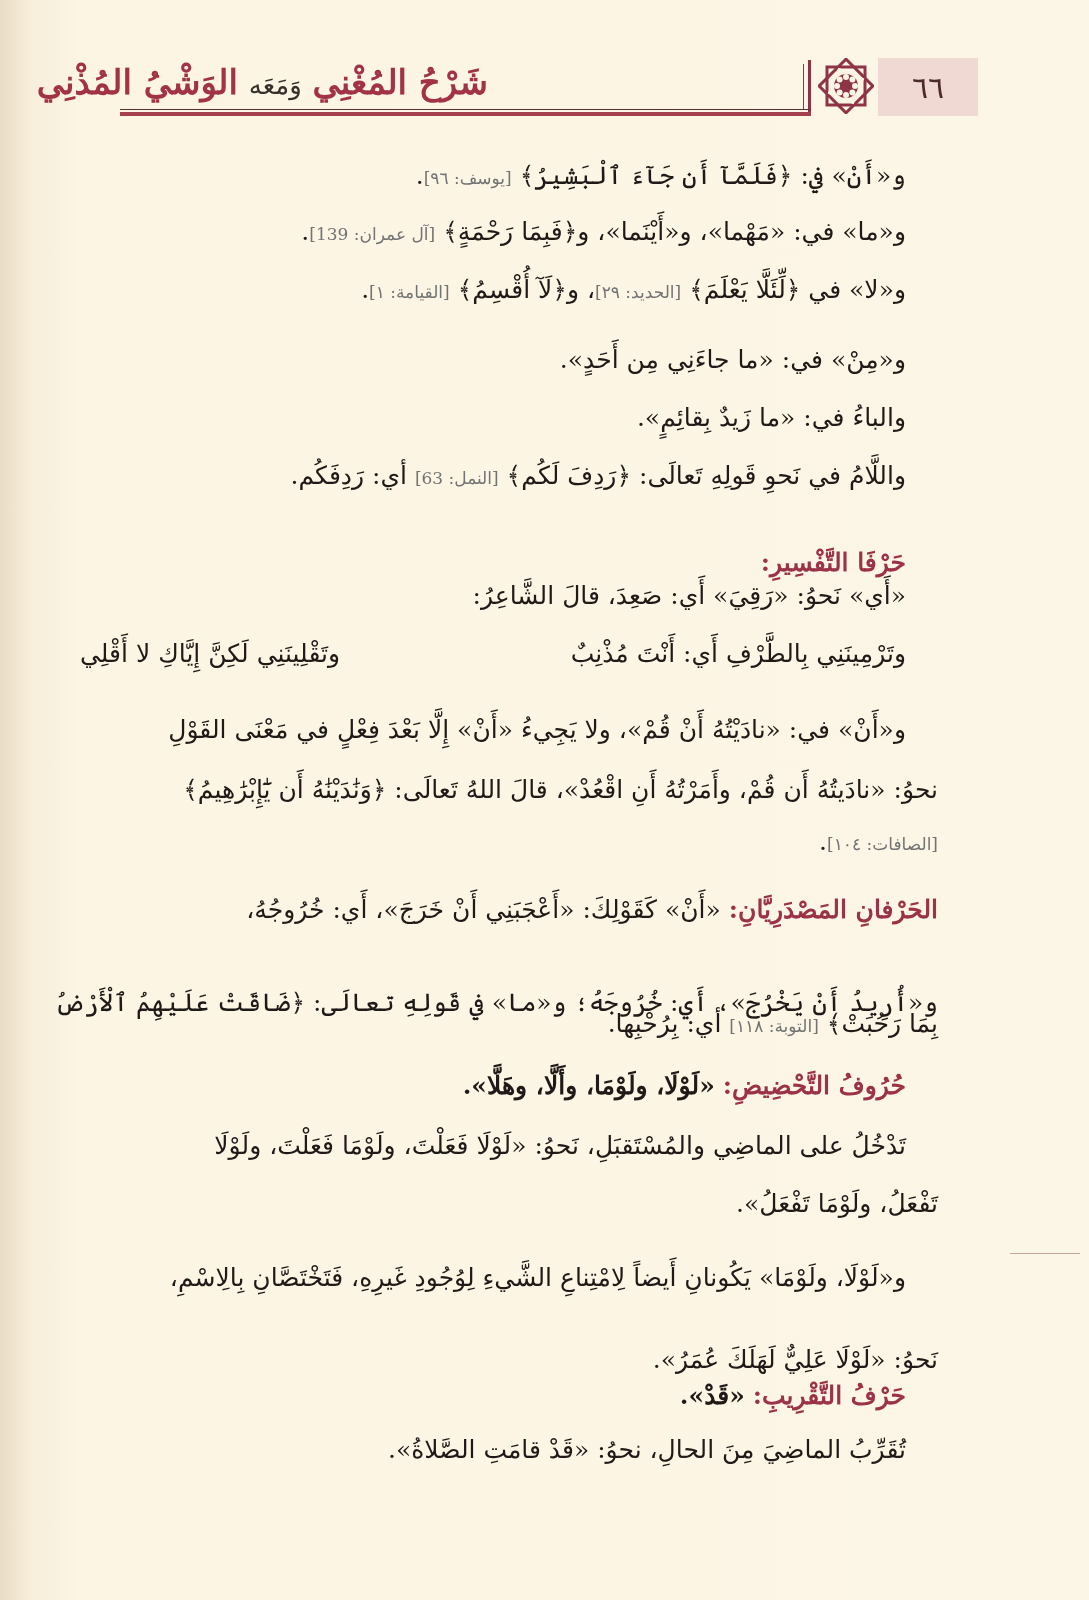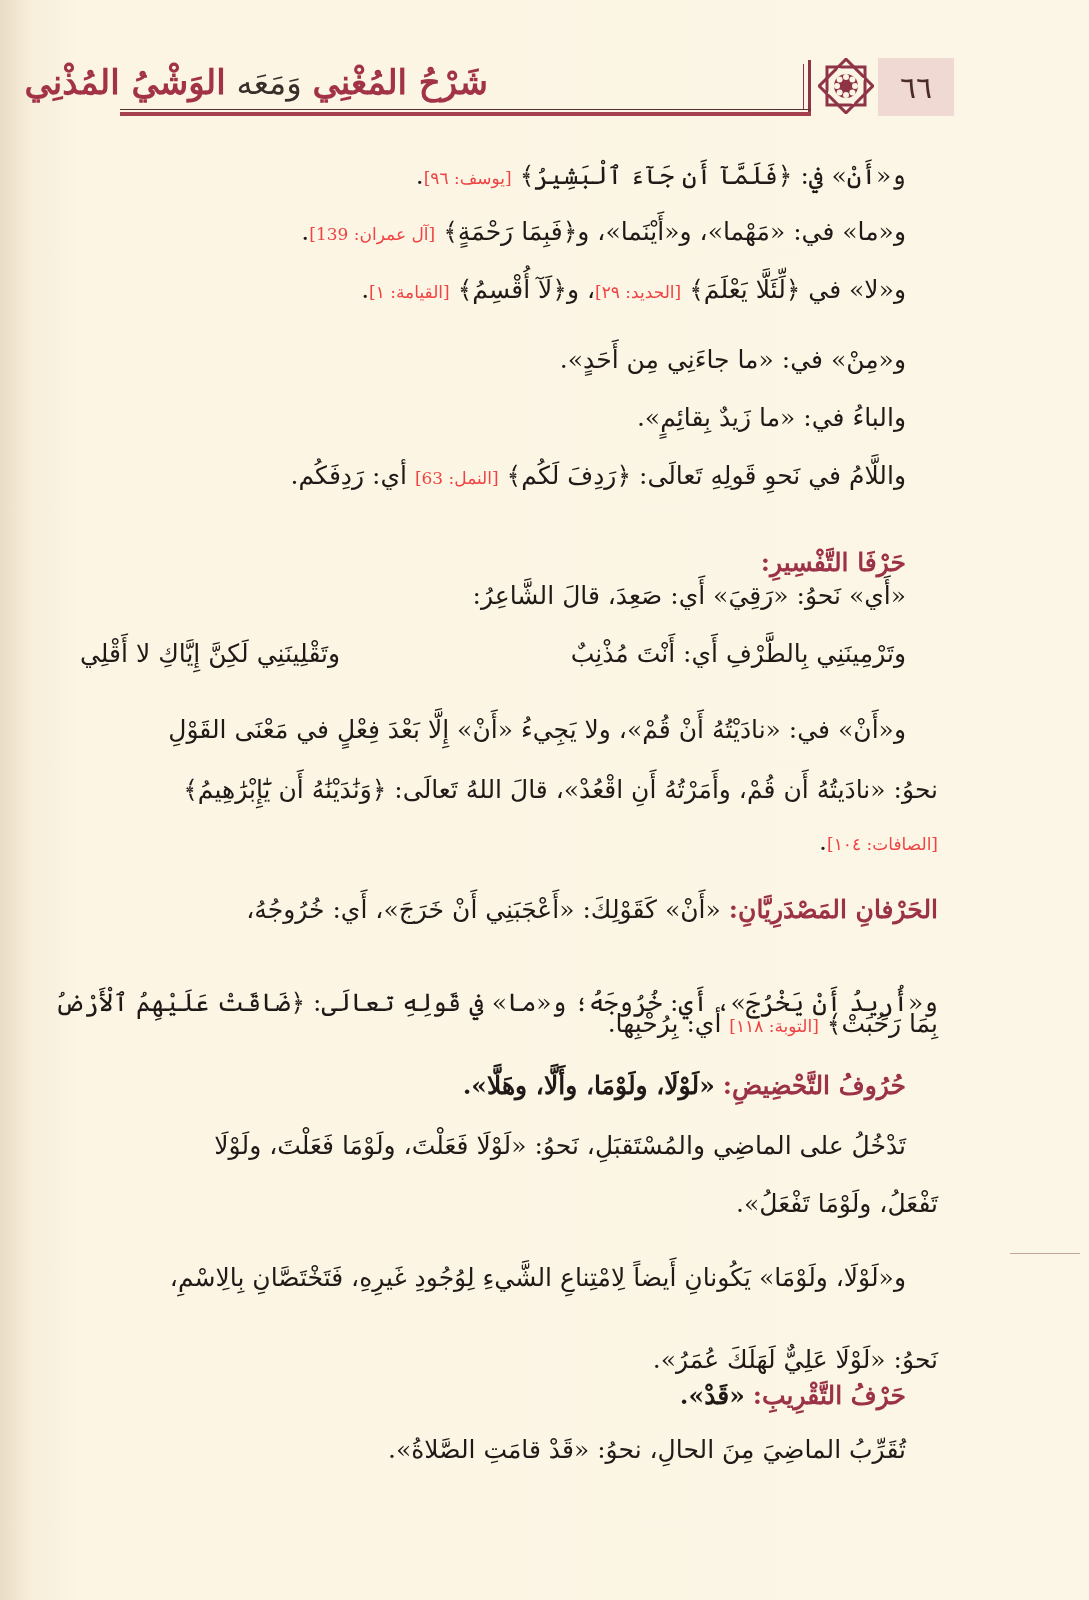--- a/index.html
+++ b/index.html
@@ -8,21 +8,21 @@
       background: linear-gradient(to right, #e9dcc6 0px, #f7eedb 30px, #fcf5e4 80px, #fcf6e6 100%);
       position: relative;
       font-family: "DejaVu Serif", "Liberation Serif", serif;
       color: #1f1a17;
     }
     .page { position: absolute; left: 0; top: 0; width: 1089px; height: 1600px; }
 
     
     .header { position: absolute; left: 0; top: 0; width: 1089px; height: 140px; }
     .page-num-box {
-      position: absolute; left: 878px; top: 58px; width: 76px; height: 58px;
+      position: absolute; left: 878px; top: 58px; width: 100px; height: 58px;
       background: #f1d9d3; display: flex; align-items: center; justify-content: center;
       font-family: "DejaVu Serif", serif; font-size: 30px; color: #4a2a2a;
     }
     .ornament { position: absolute; left: 818px; top: 58px; width: 56px; height: 56px; }
     .title-frame {
       position: absolute; left: 120px; top: 60px; width: 688px; height: 56px;
       border-right: 3px solid #8e3446;
     }
     .title-frame .line1 {
       position: absolute; left: 0; right: -3px; bottom: 6px; height: 1px; background: #5a3038;
@@ -32,36 +32,36 @@
     }
     .title-frame .inner-v {
       position: absolute; right: 4px; top: 4px; bottom: 6px; width: 1px; background: #8e3446;
     }
     .running-title {
       position: absolute; left: 128px; top: 56px; width: 360px; height: 52px;
       direction: rtl; text-align: right; font-size: 34px; line-height: 52px;
       white-space: nowrap;
     }
     .running-title .t-red { color: #a23347; font-weight: bold; }
-    .running-title .t-dark { color: #3a2e2a; font-size: 32px; }
+    .running-title .t-dark { color: #3a2e2a; font-size: 26px; }
 
     
     .body-text {
       position: absolute; left: 122px; top: 150px; width: 814px;
       direction: rtl; text-align: right;
       font-size: 25px;
     }
     .line {
       position: absolute; right: 0; white-space: nowrap; direction: rtl;
       line-height: 40px; height: 40px;
     }
     .indent { margin-right: 30px; }
     .kw { font-weight: bold; }
     .heading { color: #9b3247; font-weight: bold; }
-    .ref { color: #ef4444; font-size: 17px; }
+    .ref { color: #737373; font-size: 17px; }
 
     .poem-left, .poem-right { position: absolute; white-space: nowrap; direction: rtl; line-height: 40px; font-size: 25px; }
     .tick { position: absolute; height: 1px; background: #c0a59d; }
   </style>
 </head>
 <body>
 
 <div class="page">
 
   <div class="header">

